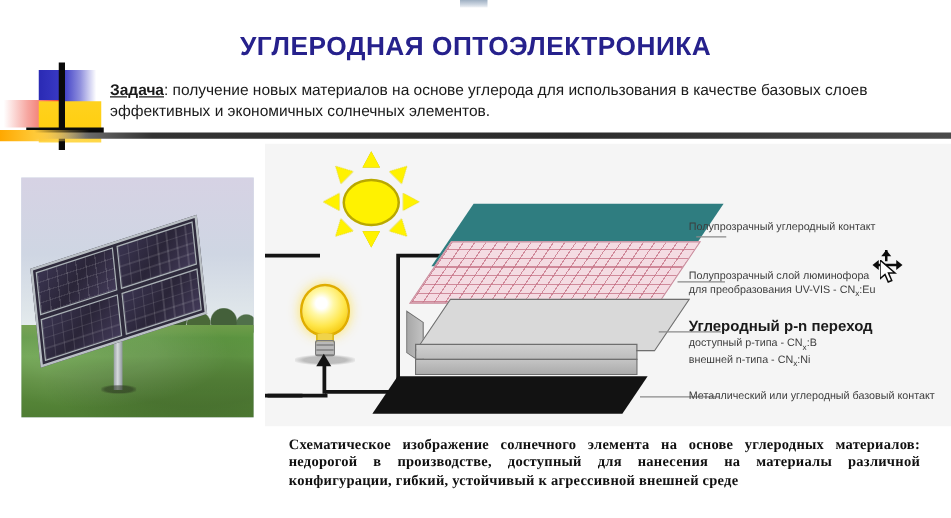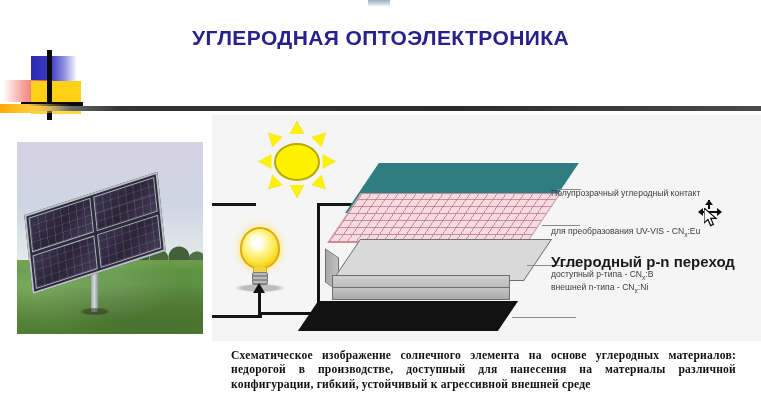--- a/index.html
+++ b/index.html
@@ -254,23 +254,23 @@
 
   
   .leader { position: absolute; height: 1px; background: #8a8a8a; }
   .l1 { left: 345px; top: 74px;  width: 24px; }
   .l2 { left: 330px; top: 110px; width: 38px; }
   .l3 { left: 315px; top: 150px; width: 50px; }
   .l4 { left: 300px; top: 202px; width: 64px; }
 
   
   .lbl { position: absolute; font-size: 8.6px; line-height: 11px; color: #3d3d3d; }
-  .lbl.strong { font-weight: bold; color: #1a1a1a; font-size: 15px; }
+  .lbl.strong { font-weight: bold; color: #1a1a1a; font-size: 12px; }
   .lbl sub { font-size: 6.6px; }
-  .lbl-1 { left: 551px; top: 176px; width: 206px; margin-top: 12px; }
+  .lbl-1 { left: 551px; top: 176px; width: 206px; }
   .lbl-2 { left: 551px; top: 215px; width: 208px; }
   .lbl-3 { left: 551px; top: 256px; width: 200px; }
   .lbl-4 { left: 551px; top: 269px; width: 200px; }
   .lbl-5 { left: 551px; top: 282px; width: 200px; }
   .lbl-6 { left: 551px; top: 311px; width: 200px; }
 
   
   .caption {
     position: absolute;
     left: 231px; top: 349px; width: 505px;
@@ -314,20 +314,23 @@
   <div class="title">УГЛЕРОДНАЯ ОПТОЭЛЕКТРОНИКА</div>
 
   <div class="logo">
     <div class="r-blue"></div>
     <div class="r-red"></div>
     <div class="r-yellow"></div>
     <div class="bar-v"></div>
     <div class="bar-h"></div>
   </div>
 
+  <div class="task">
+    <u>Задача</u><span>: получение новых материалов на основе углерода для использования в качестве базовых слоев эффективных и экономичных солнечных элементов.</span>
+  </div>
 
   <div class="rule"></div>
   <div class="rule-fade"></div>
 
   <div class="photo">
     <div class="sky"></div>
     <div class="treeline"></div>
     <div class="grass"></div>
     <div class="pole"></div>
     <div class="pole-base"></div>
@@ -384,34 +387,35 @@
 
     <div class="leader l1"></div>
     <div class="leader l2"></div>
     <div class="leader l3"></div>
     <div class="leader l4"></div>
   </div>
 
   <div class="lbl lbl-1">Полупрозрачный углеродный контакт</div>
 
   <div class="lbl lbl-2">
-    <br>
+    <span>Полупрозрачный слой люминофора</span><br>
     <span>для преобразования UV-VIS - CN</span><sub>x</sub><span>:Eu</span>
   </div>
 
   <div class="lbl lbl-3 strong">Углеродный p-n переход</div>
 
   <div class="lbl lbl-4">
     <span>доступный p-типа - CN</span><sub>x</sub><span>:B</span>
   </div>
 
   <div class="lbl lbl-5">
     <span>внешней n-типа - CN</span><sub>x</sub><span>:Ni</span>
   </div>
 
+  <div class="lbl lbl-6">Металлический или углеродный базовый контакт</div>
 
   <div class="caption">Схематическое изображение солнечного элемента на основе углеродных материалов: недорогой в производстве, доступный для нанесения на материалы различной конфигурации, гибкий, устойчивый к агрессивной внешней среде</div>
 
   <div class="cursor">
     <div class="cross-v"></div>
     <div class="cross-h"></div>
     <div class="cross-ltip"></div>
     <div class="cross-rtip"></div>
     <div class="cross-ttip"></div>
     <svg width="14" height="20" viewBox="0 0 14 20">

